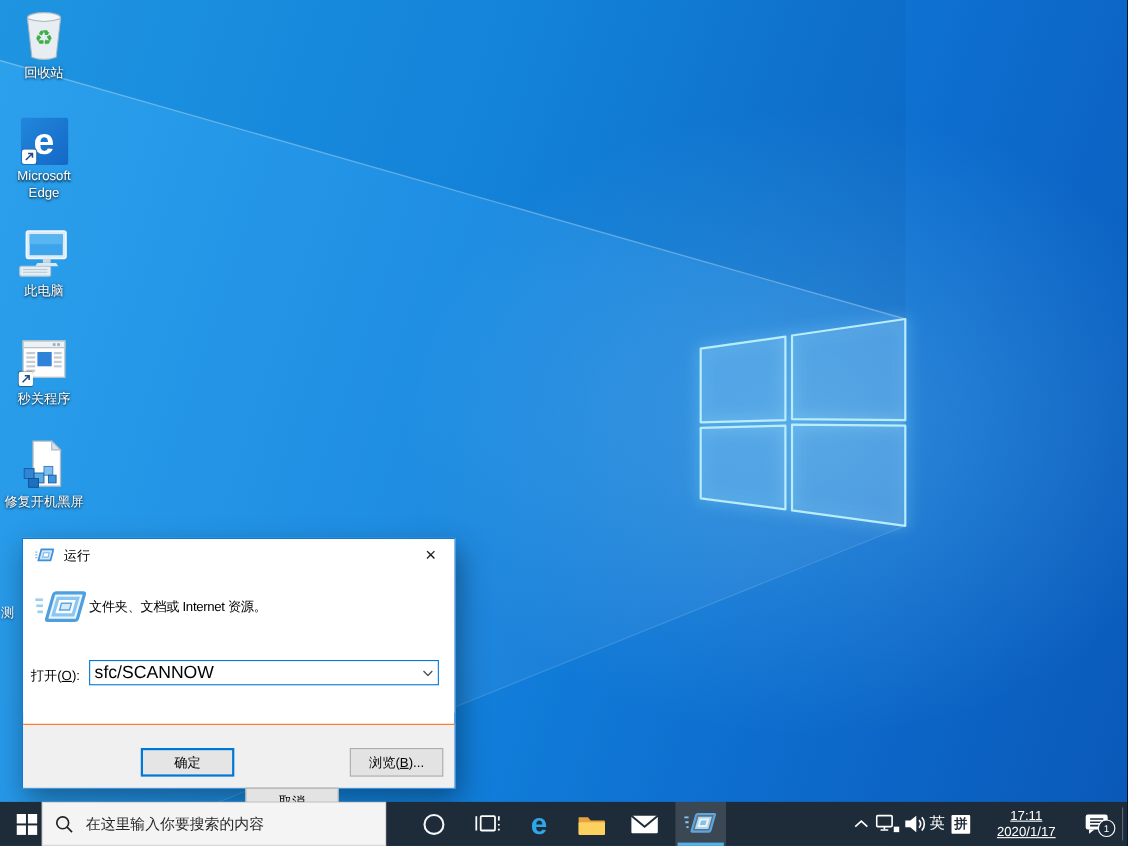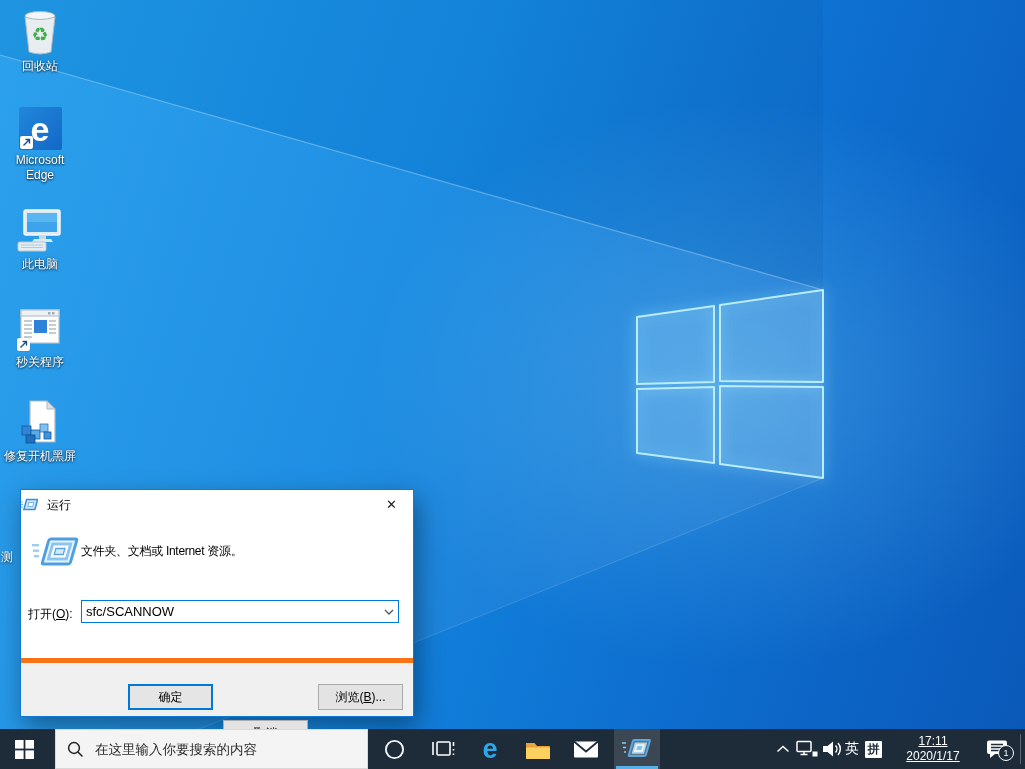--- a/index.html
+++ b/index.html
@@ -21,46 +21,46 @@
       text-shadow:0 1px 2px rgba(0,0,0,.75), 0 0 3px rgba(0,0,0,.4);}
   .shortcut-overlay{position:absolute;left:1px;bottom:1px;width:13px;height:13px;background:#fff;
       border-radius:2px;box-shadow:0 0 1px rgba(0,0,0,.4);display:flex;align-items:center;justify-content:center;}
   .edge-tile{width:43px;height:43px;border-radius:2px;background:linear-gradient(135deg,#2187dc,#1468c6);
       display:flex;align-items:center;justify-content:center;color:#fff;font-weight:bold;font-size:34px;line-height:34px;}
   #partial-icon-label{left:1px;top:549px;font-size:12px;color:#fff;text-shadow:0 1px 2px rgba(0,0,0,.7);z-index:1;}
 
   
   #run-dialog{left:20px;top:489px;width:394px;height:228px;background:#fff;border:1px solid #1079d8;
       box-shadow:4px 10px 24px rgba(0,0,0,.38);z-index:5;}
-  #run-titlebar{position:absolute;left:0;top:0;right:0;height:30px;background:#fff;display:flex;align-items:center;padding-left:0;}
+  #run-titlebar{position:absolute;left:0;top:0;right:0;height:30px;background:#fff;display:flex;align-items:center;padding-left:11px;}
   #run-titlebar .title-text{margin-left:9px;font-size:12px;color:#000;}
   #close-button{position:absolute;right:0;top:0;width:43px;height:29px;border:none;background:transparent;
       font-size:13px;color:#1a1a1a;cursor:pointer;line-height:29px;text-align:center;padding:0;}
   #run-body{position:absolute;left:0;top:30px;right:0;height:128px;background:#fff;}
   #run-big-icon{position:absolute;left:11px;top:16px;}
   #run-desc{position:absolute;left:60px;top:21px;font-size:12px;line-height:21px;color:#000;letter-spacing:-.3px;white-space:nowrap;}
   #open-row{position:absolute;left:7px;right:14px;top:79px;height:24px;display:flex;align-items:flex-end;}
   #open-label{width:53px;font-size:12px;color:#000;flex:none;}
   #run-combobox{flex:1;height:23px;border:1px solid #0078d7;background:#fff;display:flex;align-items:center;}
-  #run-command-input{flex:1;height:100%;border:none;outline:none;padding:0 0 0 4px;font-size:13px;color:#000;background:transparent;}
+  #run-command-input{flex:1;height:100%;border:none;outline:none;padding:0 0 0 4px;font-size:16px;color:#000;background:transparent;}
   #combo-chevron{width:19px;height:100%;display:flex;align-items:center;justify-content:center;cursor:default;}
-  #run-footer{position:absolute;left:0;right:0;bottom:0;height:58px;background:#f0f0f0;border-top:5px solid #f97316;}
+  #run-footer{position:absolute;left:0;right:0;bottom:0;height:58px;background:#f0f0f0;border-top:1px solid #f97316;}
   .dlg-btn{position:absolute;top:21px;width:85px;height:26px;background:#e3e3e3;border:1px solid #acacac;
       font-size:12px;color:#000;cursor:pointer;padding:0;}
   .dlg-btn.default{border:2px solid #0078d7;background:#e5e5e5;}
   #ok-button{left:107px;}
   #cancel-button{left:202px;margin-top:36px;}
   #browse-button{left:297px;}
   .mnemonic{text-decoration:underline;}
 
   
   #taskbar{left:0;bottom:0;width:1025px;height:40px;background:#1e2c3a;z-index:10;}
   .tb{position:absolute;top:0;height:40px;display:flex;align-items:center;justify-content:center;cursor:pointer;}
   #start-button{left:0;width:48px;}
-  #search-box{left:55px;width:313px;background:#f4f4f4;border:1px solid #d8d8d8;justify-content:flex-start;padding-left:11px;cursor:text;}
+  #search-box{left:38px;width:313px;background:#f4f4f4;border:1px solid #d8d8d8;justify-content:flex-start;padding-left:11px;cursor:text;}
   #search-input{border:none;outline:none;background:transparent;font-size:13.5px;color:#1a1a1a;margin-left:9px;width:250px;}
   #search-input::placeholder{color:#1a1a1a;opacity:.95;}
   #cortana-button{left:370px;width:48px;}
   #task-view-button{left:418px;width:48px;}
   #edge-taskbar-button{left:466px;width:48px;color:#2ea7e9;font-weight:bold;font-size:27px;}
   #explorer-button{left:514px;width:48px;}
   #mail-button{left:562px;width:48px;}
   #run-taskbar-button{left:614px;width:46px;background:rgba(255,255,255,.13);}
   #run-taskbar-button .underline{position:absolute;left:2px;right:2px;bottom:0;height:3px;background:#57b1e8;}
   #tray-chevron{left:770px;width:26px;}

